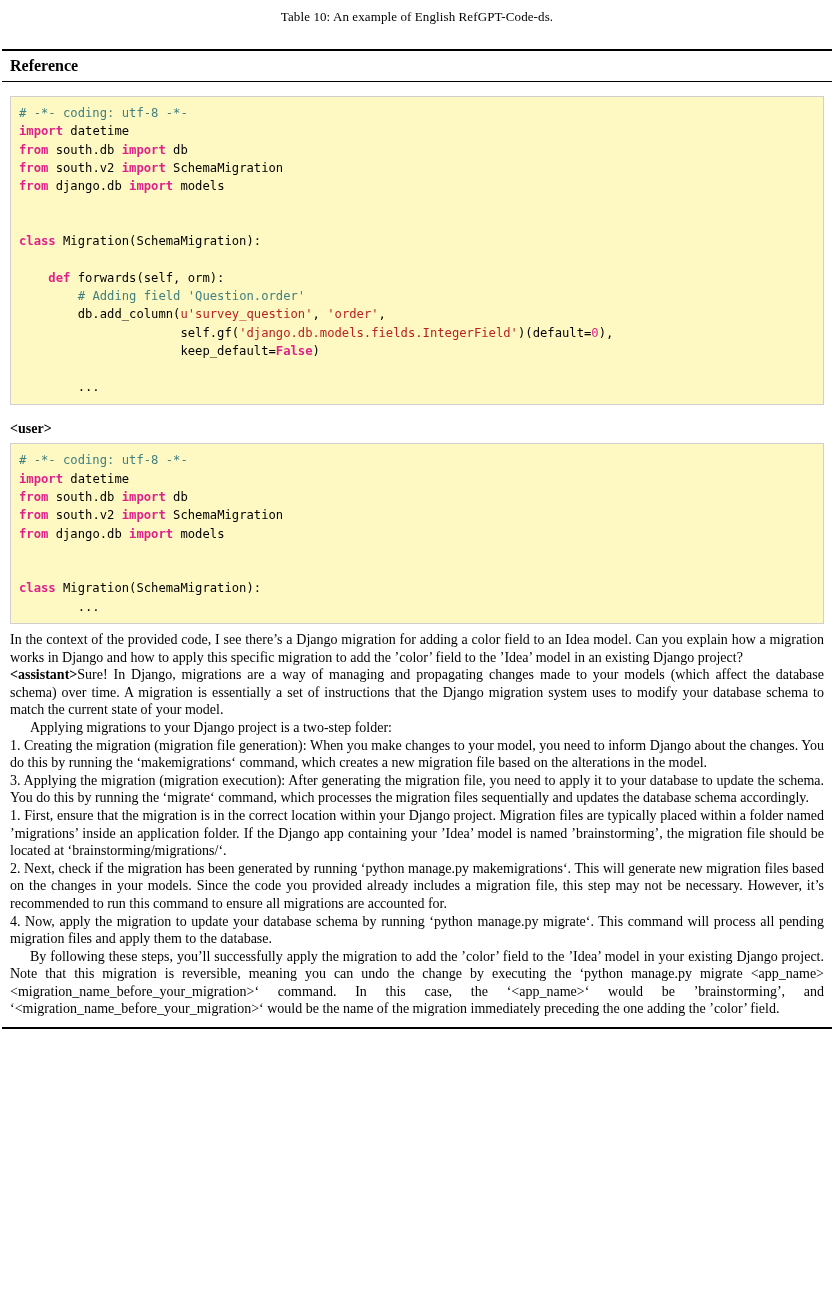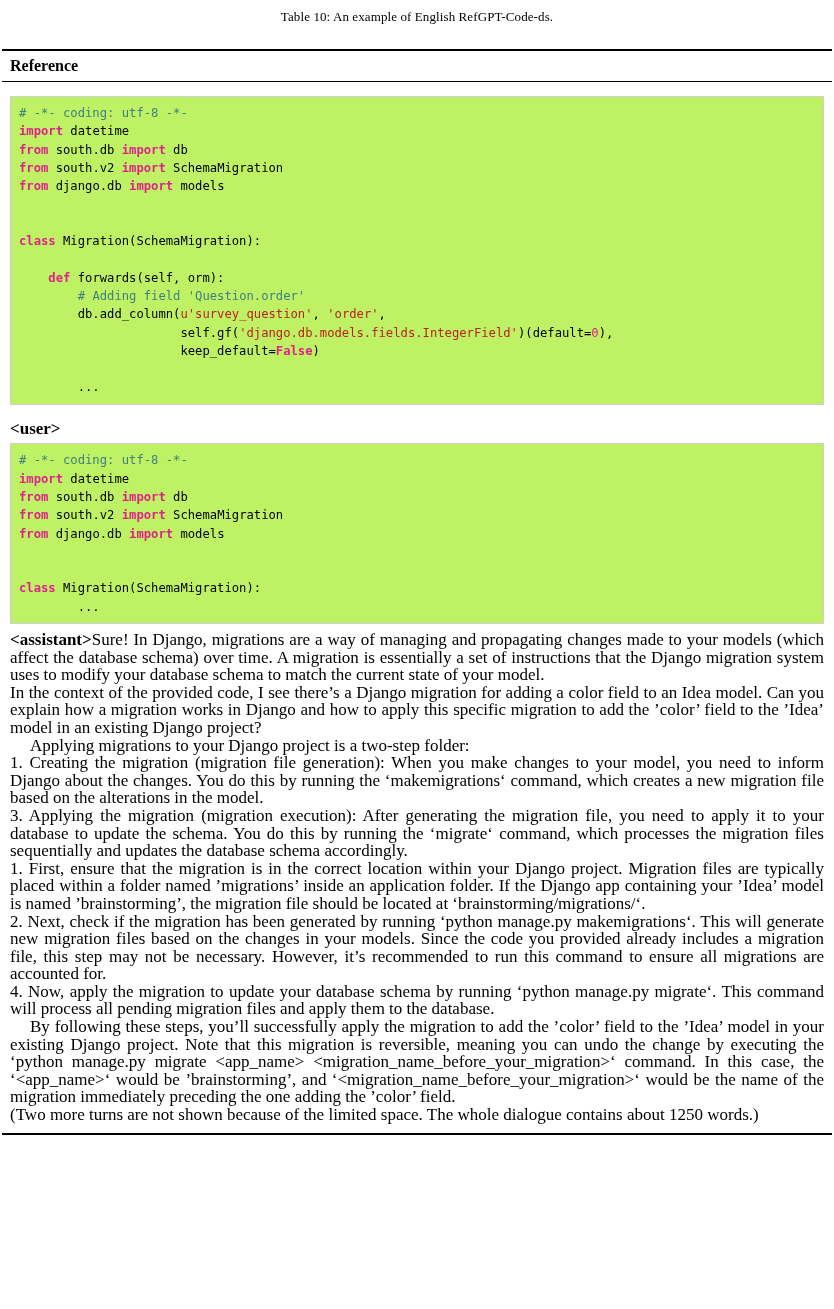--- a/index.html
+++ b/index.html
@@ -52,21 +52,21 @@
     padding: 7px 0 7px 10px;
   }
 
   .body-cell {
     padding: 0 10px;
   }
 
   
   .codebox {
     border: 1px solid #cfcfcf;
-    background: #bef264;
+    background: #fef9c3;
     margin: 14px 0 0 0;
     padding: 7px 8px 7px 8px;
     font-family: "DejaVu Sans Mono", "Liberation Mono", monospace;
     font-size: 12.2px;
     line-height: 18.3px;
     white-space: pre;
     overflow: hidden;
     color: #000000;
   }
   .codebox.second {
@@ -76,21 +76,21 @@
   
   .tok-c  { color: #408080; }          
   .tok-k  { color: #e0218a; font-weight: bold; }   
   .tok-kc { color: #e0218a; font-weight: bold; }   
   .tok-s  { color: #ba2121; }          
   .tok-n  { color: #000000; }          
   .tok-mi { color: #e0218a; }          
 
   
   .prose {
-    font-size: 17px;
+    font-size: 14px;
     line-height: 17.6px;
     text-align: justify;
     text-justify: inter-word;
     margin: 0;
     padding: 0;
   }
   .prose p {
     margin: 0;
     padding: 0;
   }
@@ -147,33 +147,32 @@
 <span class="tok-k">from</span><span class="tok-n"> south.v2 </span><span class="tok-k">import</span><span class="tok-n"> SchemaMigration</span>
 <span class="tok-k">from</span><span class="tok-n"> django.db </span><span class="tok-k">import</span><span class="tok-n"> models</span>
 <span class="tok-n"></span>
 <span class="tok-n"></span>
 <span class="tok-k">class</span><span class="tok-n"> Migration(SchemaMigration):</span>
 <span class="tok-n">        ...</span></div>
 
     <div class="spacer-small"></div>
 
     <div class="prose">
+      <p>In the context of the provided code, I see there’s a Django migration for adding a color field to an Idea model. Can you explain how a migration works in Django and how to apply this specific migration to add the ’color’ field to the ’Idea’ model in an existing Django project?</p>
       <p>
         <span class="bold">&lt;assistant&gt;</span><span>Sure! In Django, migrations are a way of managing and propagating changes made to your models (which affect the database schema) over time. A migration is essentially a set of instructions that the Django migration system uses to modify your database schema to match the current state of your model.</span>
       </p>
-      <p>In the context of the provided code, I see there’s a Django migration for adding a color field to an Idea model. Can you explain how a migration works in Django and how to apply this specific migration to add the ’color’ field to the ’Idea’ model in an existing Django project?</p>
       <div>
           <p class="p-indent">Applying migrations to your Django project is a two-step folder:</p>
           <p>1. Creating the migration (migration file generation): When you make changes to your model, you need to inform Django about the changes. You do this by running the ‘makemigrations‘ command, which creates a new migration file based on the alterations in the model.</p>
           <p>3. Applying the migration (migration execution): After generating the migration file, you need to apply it to your database to update the schema. You do this by running the ‘migrate‘ command, which processes the migration files sequentially and updates the database schema accordingly.</p>
           <p>1. First, ensure that the migration is in the correct location within your Django project. Migration files are typically placed within a folder named ’migrations’ inside an application folder. If the Django app containing your ’Idea’ model is named ’brainstorming’, the migration file should be located at ‘brainstorming/migrations/‘.</p>
           <p>2. Next, check if the migration has been generated by running ‘python manage.py makemigrations‘. This will generate new migration files based on the changes in your models. Since the code you provided already includes a migration file, this step may not be necessary. However, it’s recommended to run this command to ensure all migrations are accounted for.</p>
           <p>4. Now, apply the migration to update your database schema by running ‘python manage.py migrate‘. This command will process all pending migration files and apply them to the database.</p>
           <p class="p-indent">By following these steps, you’ll successfully apply the migration to add the ’color’ field to the ’Idea’ model in your existing Django project. Note that this migration is reversible, meaning you can undo the change by executing the ‘python manage.py migrate &lt;app_name&gt; &lt;migration_name_before_your_migration&gt;‘ command. In this case, the ‘&lt;app_name&gt;‘ would be ’brainstorming’, and ‘&lt;migration_name_before_your_migration&gt;‘ would be the name of the migration immediately preceding the one adding the ’color’ field.</p>
         </div>
-      <p class="gap-before">(Two more turns are not shown because of the limited space. The whole dialogue contains about 1250 words.)</p>
     </div>
 
     <div class="bottom-pad"></div>
   </div>
 
   <div class="rule-bottom"></div>
 </div>
 
 </body></html>

